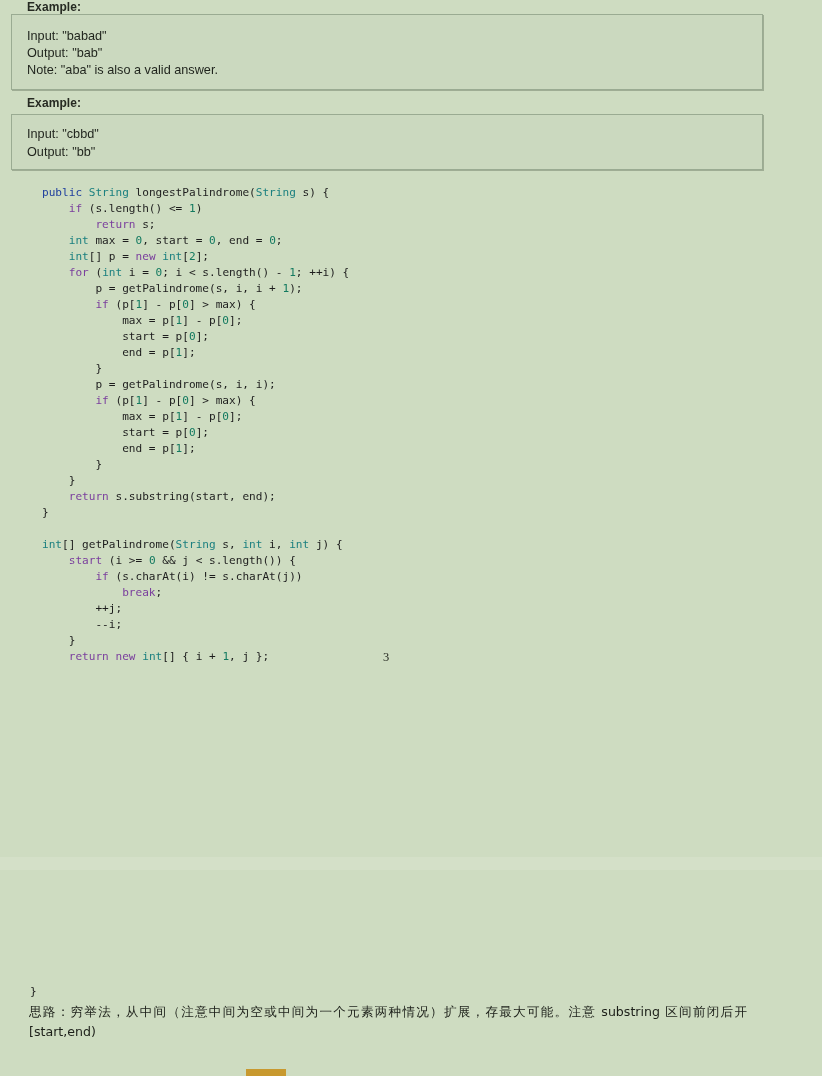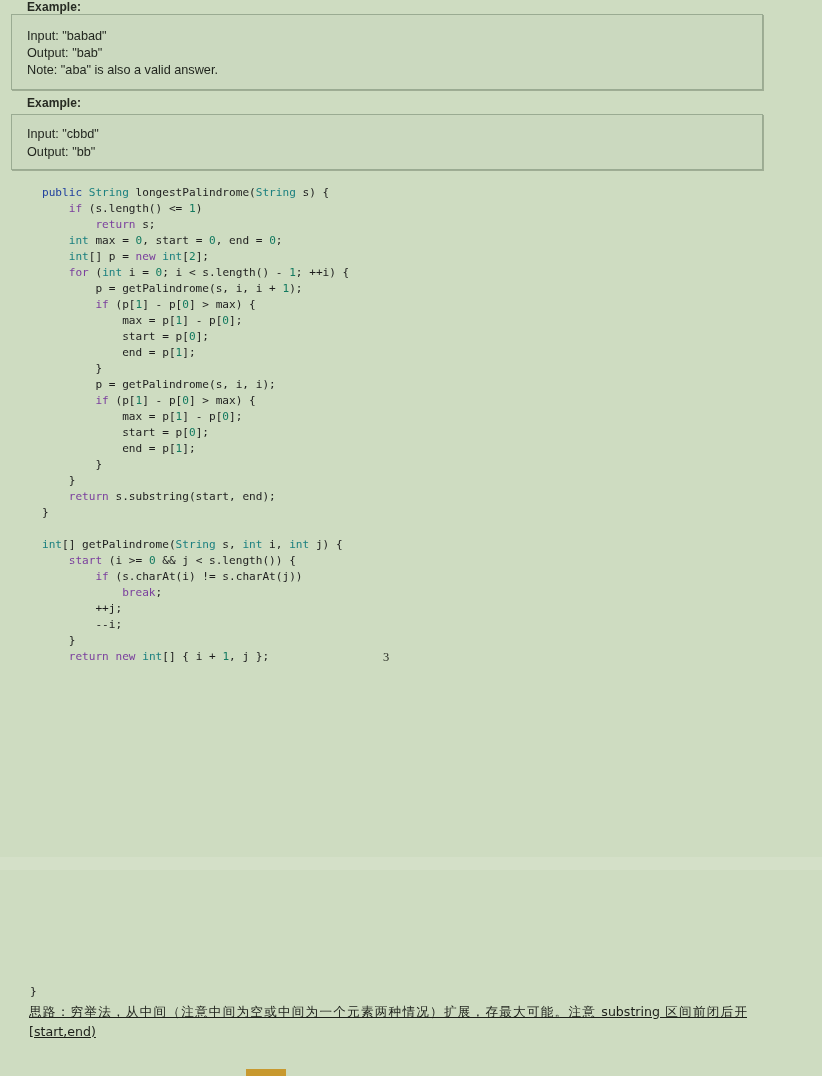--- a/index.html
+++ b/index.html
@@ -114,21 +114,20 @@
   #note-block {
     position: absolute;
     left: 29px;
     top: 1002px;
     width: 718px;
     font-size: 12.6px;
     line-height: 20px;
     color: #1c1f19;
     font-family: "DejaVu Sans", sans-serif;
     text-align: justify;
-    text-decoration: underline;
   }
 
   
   #bottom-accent-bar {
     position: absolute;
     left: 246px;
     top: 1069px;
     width: 40px;
     height: 7px;
     background: #c8992f;

